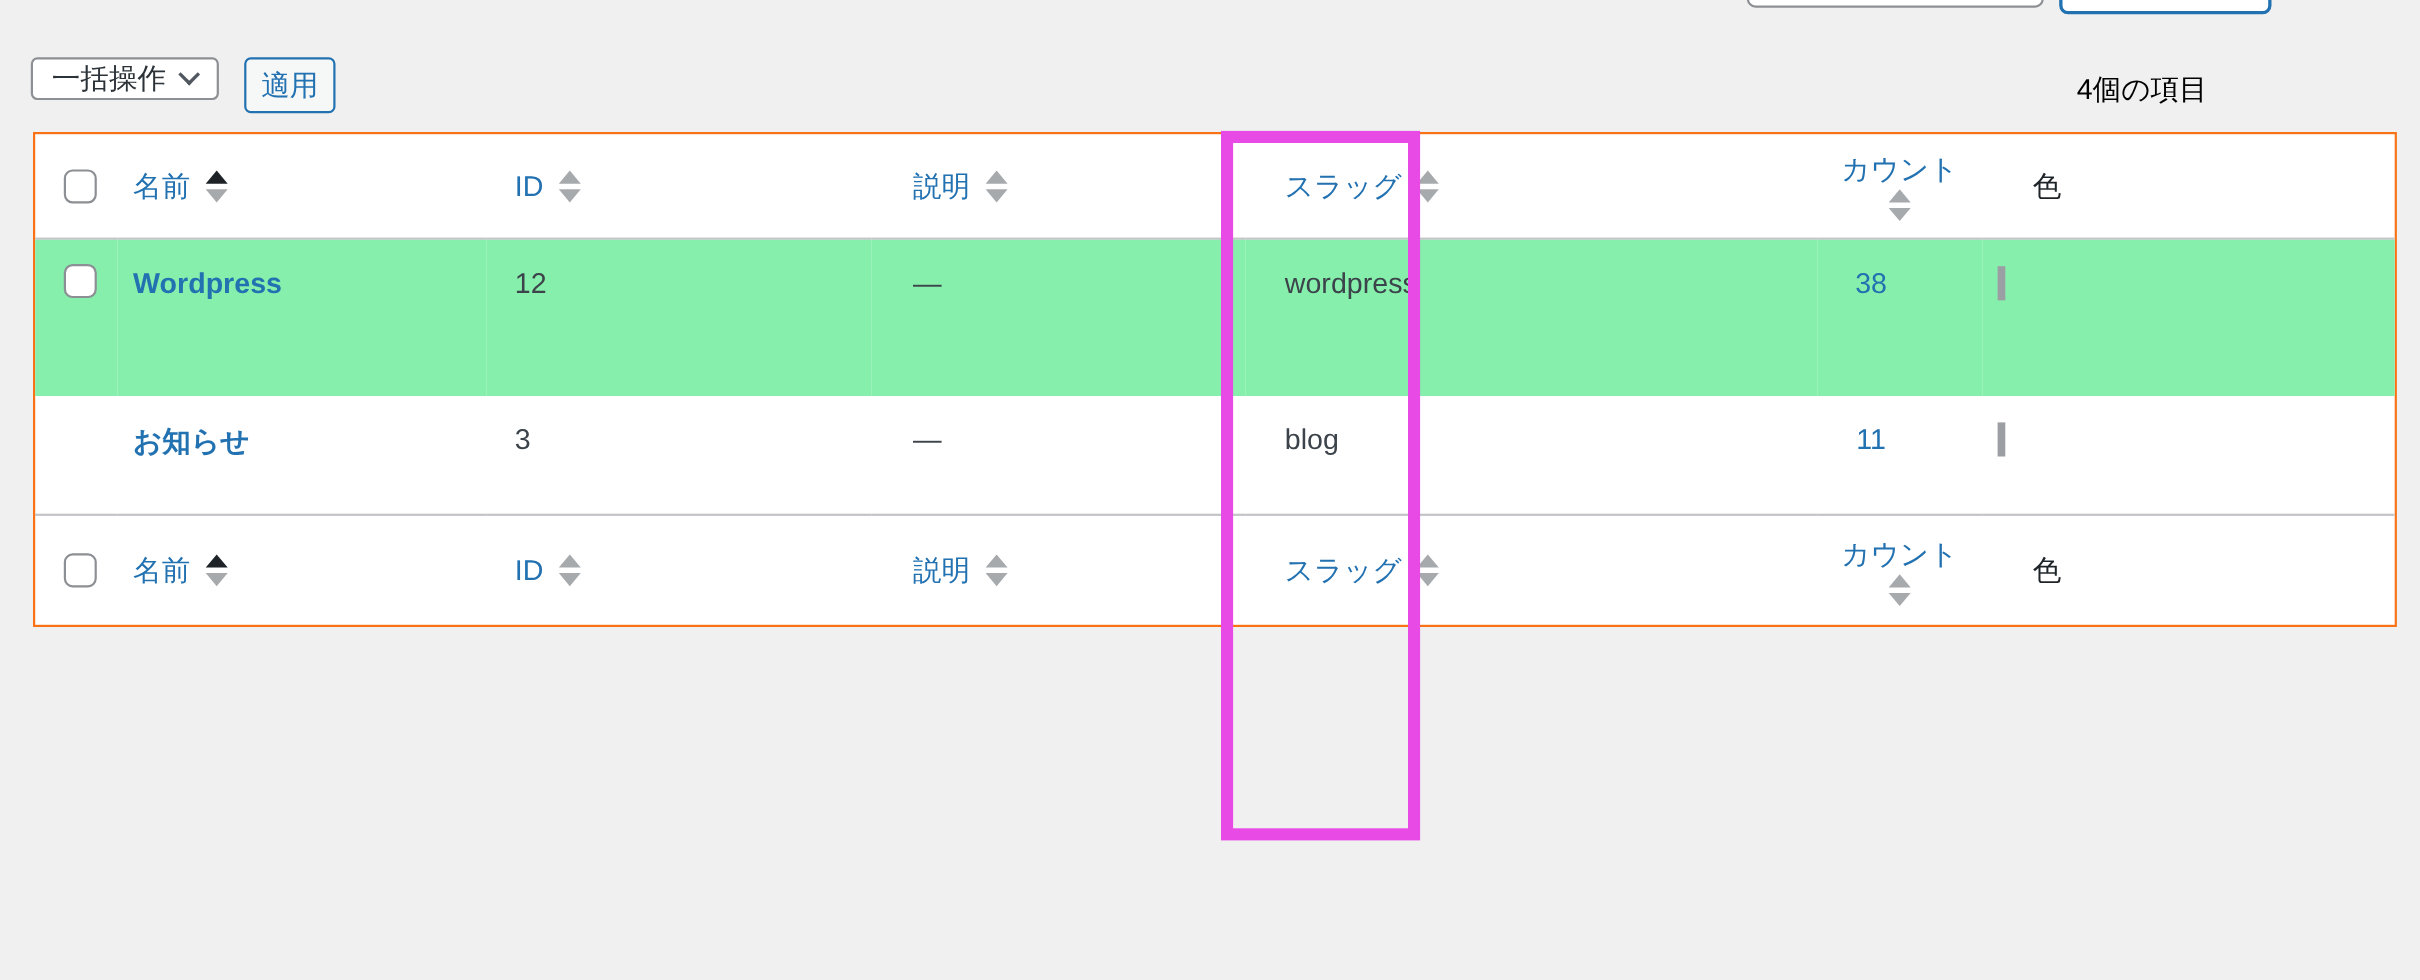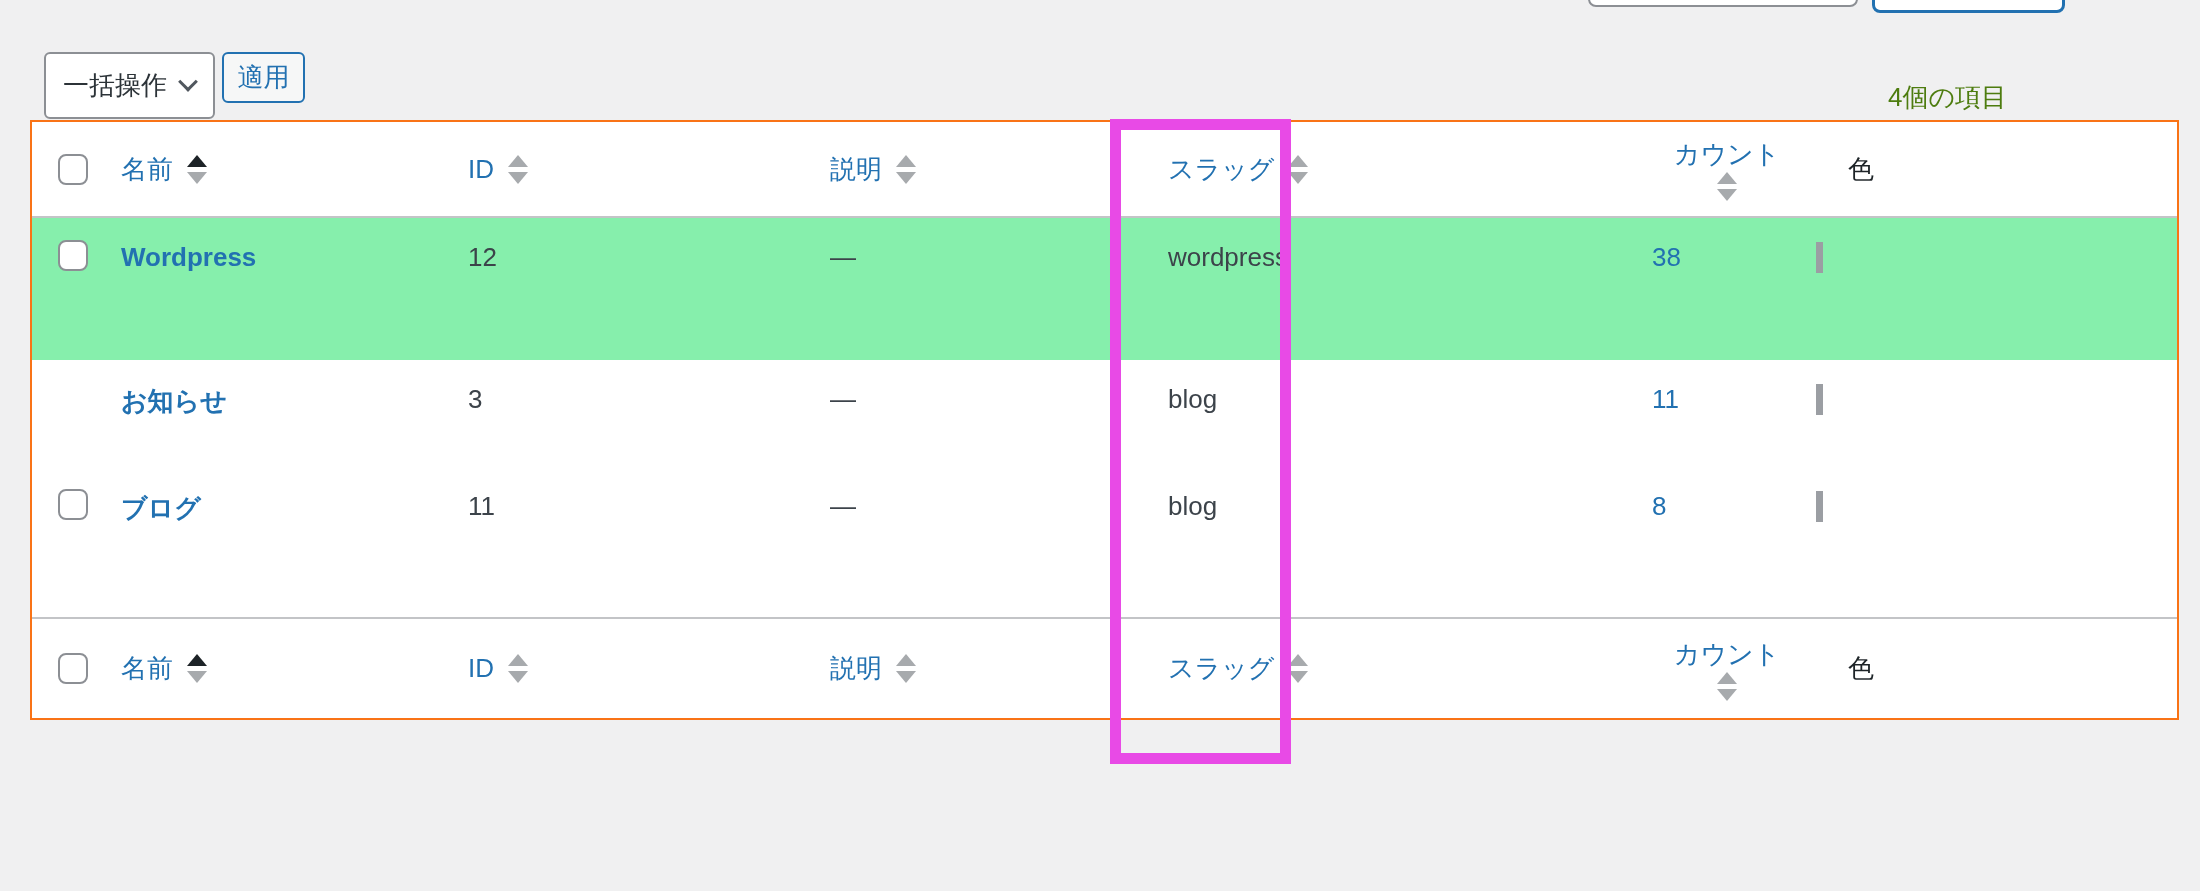--- a/index.html
+++ b/index.html
@@ -16,37 +16,37 @@
   
   .partial-search-input {
     position: absolute; left: 1588px; top: -42px; width: 270px; height: 49px;
     background: #fff; border: 2px solid #8c8f94; border-radius: 8px;
   }
   .partial-search-button {
     position: absolute; left: 1872px; top: -38px; width: 193px; height: 51px;
     background: #fff; border: 3px solid #2271b1; border-radius: 8px;
   }
   .bulk-select {
-    position: absolute; left: 44px; top: 52px; width: 171px; height: 67px;
+    position: absolute; left: 28px; top: 52px; width: 171px; height: 39px;
     background: #fff; border: 2px solid #8c8f94; border-radius: 6px;
     display: flex; align-items: center; padding: 0 18px 0 17px;
     color: #2c3338; cursor: pointer;
   }
   .bulk-select .chevron {
     margin-left: auto; width: 14px; height: 14px;
     border-right: 3px solid #50575e; border-bottom: 3px solid #50575e;
     transform: rotate(45deg) translate(-3px,-3px);
   }
   .apply-btn {
     position: absolute; left: 222px; top: 52px; width: 83px; height: 51px;
     background: #f6f7f7; border: 2px solid #2271b1; border-radius: 6px;
     color: #2271b1; font-size: 26px; font-family: inherit; cursor: pointer;
     display: flex; align-items: center; justify-content: center;
   }
-  .items-count { position: absolute; top: 80px; right: 193px; color: #4d7c0f; }
+  .items-count { position: absolute; top: 64px; right: 193px; color: #000000; }
 
   
   .list-table {
     position: absolute; left: 30px; top: 120px; width: 2149px;
     border-collapse: separate; border-spacing: 0; table-layout: fixed;
     background: #fff; border: 2px solid #f97316;
   }
   .col-cb    { width: 75px; }
   .col-name  { width: 335px; }
   .col-id    { width: 350px; }
@@ -63,21 +63,21 @@
   tbody td  { vertical-align: top; padding-top: 24px; }
   tr.r1 { height: 142px; } tr.r2 { height: 107px; }
   tr.r3 { height: 157px; } tr.r4 { height: 150px; }
   tr.stripe td { background: #86efac; }
 
   th.col-name, td.cell-name   { padding-left: 14px; }
   th.col-id,   td.cell-id     { padding-left: 26px; }
   th.col-desc, td.cell-desc   { padding-left: 38px; margin-top: 44px; }
   th.col-slug, td.cell-slug   { padding-left: 36px; }
   th.col-count { text-align: center; }
-  td.cell-count { text-align: left; padding-right: 52px; }
+  td.cell-count { text-align: center; padding-right: 52px; }
   th.col-color { padding-left: 46px; color: #1d2327; }
   td.cell-color { padding-left: 14px; }
 
   .sort-link { color: #2271b1; text-decoration: none; display: inline-flex; align-items: center; cursor: pointer; }
   .sort-link .lbl { color: #2271b1; }
   .arrows { display: inline-flex; flex-direction: column; gap: 5px; margin-left: 14px; }
   .tri { width: 0; height: 0; border-left: 10px solid transparent; border-right: 10px solid transparent; }
   .tri-up   { border-bottom: 12px solid #a7aaad; }
   .tri-down { border-top: 12px solid #a7aaad; }
   .tri-up.active { border-bottom-color: #1d2327; }
@@ -194,31 +194,20 @@
       </tr>
       <tr class="r2">
         <td class="cell-cb"></td>
         <td class="cell-name"><a class="name-link">お知らせ</a></td>
         <td class="cell-id">3</td>
         <td class="cell-desc">—</td>
         <td class="cell-slug">blog</td>
         <td class="cell-count"><a class="count-link">11</a></td>
         <td class="cell-color"><span class="color-swatch"></span></td>
       </tr>
-      <tr class="r4">
-        <td class="cell-cb">
-            <span class="cbx"></span>
-          </td>
-        <td class="cell-name"><a class="name-link">ブログ</a></td>
-        <td class="cell-id">11</td>
-        <td class="cell-desc">—</td>
-        <td class="cell-slug">blog</td>
-        <td class="cell-count"><a class="count-link">8</a></td>
-        <td class="cell-color"><span class="color-swatch"></span></td>
-      </tr>
     </tbody>
 
     <tfoot>
       <tr>
         <th class="col-cb">
             <span class="cbx"></span>
           </th>
         <th class="col-name">
           <a class="sort-link">
             <span class="lbl">名前</span>

